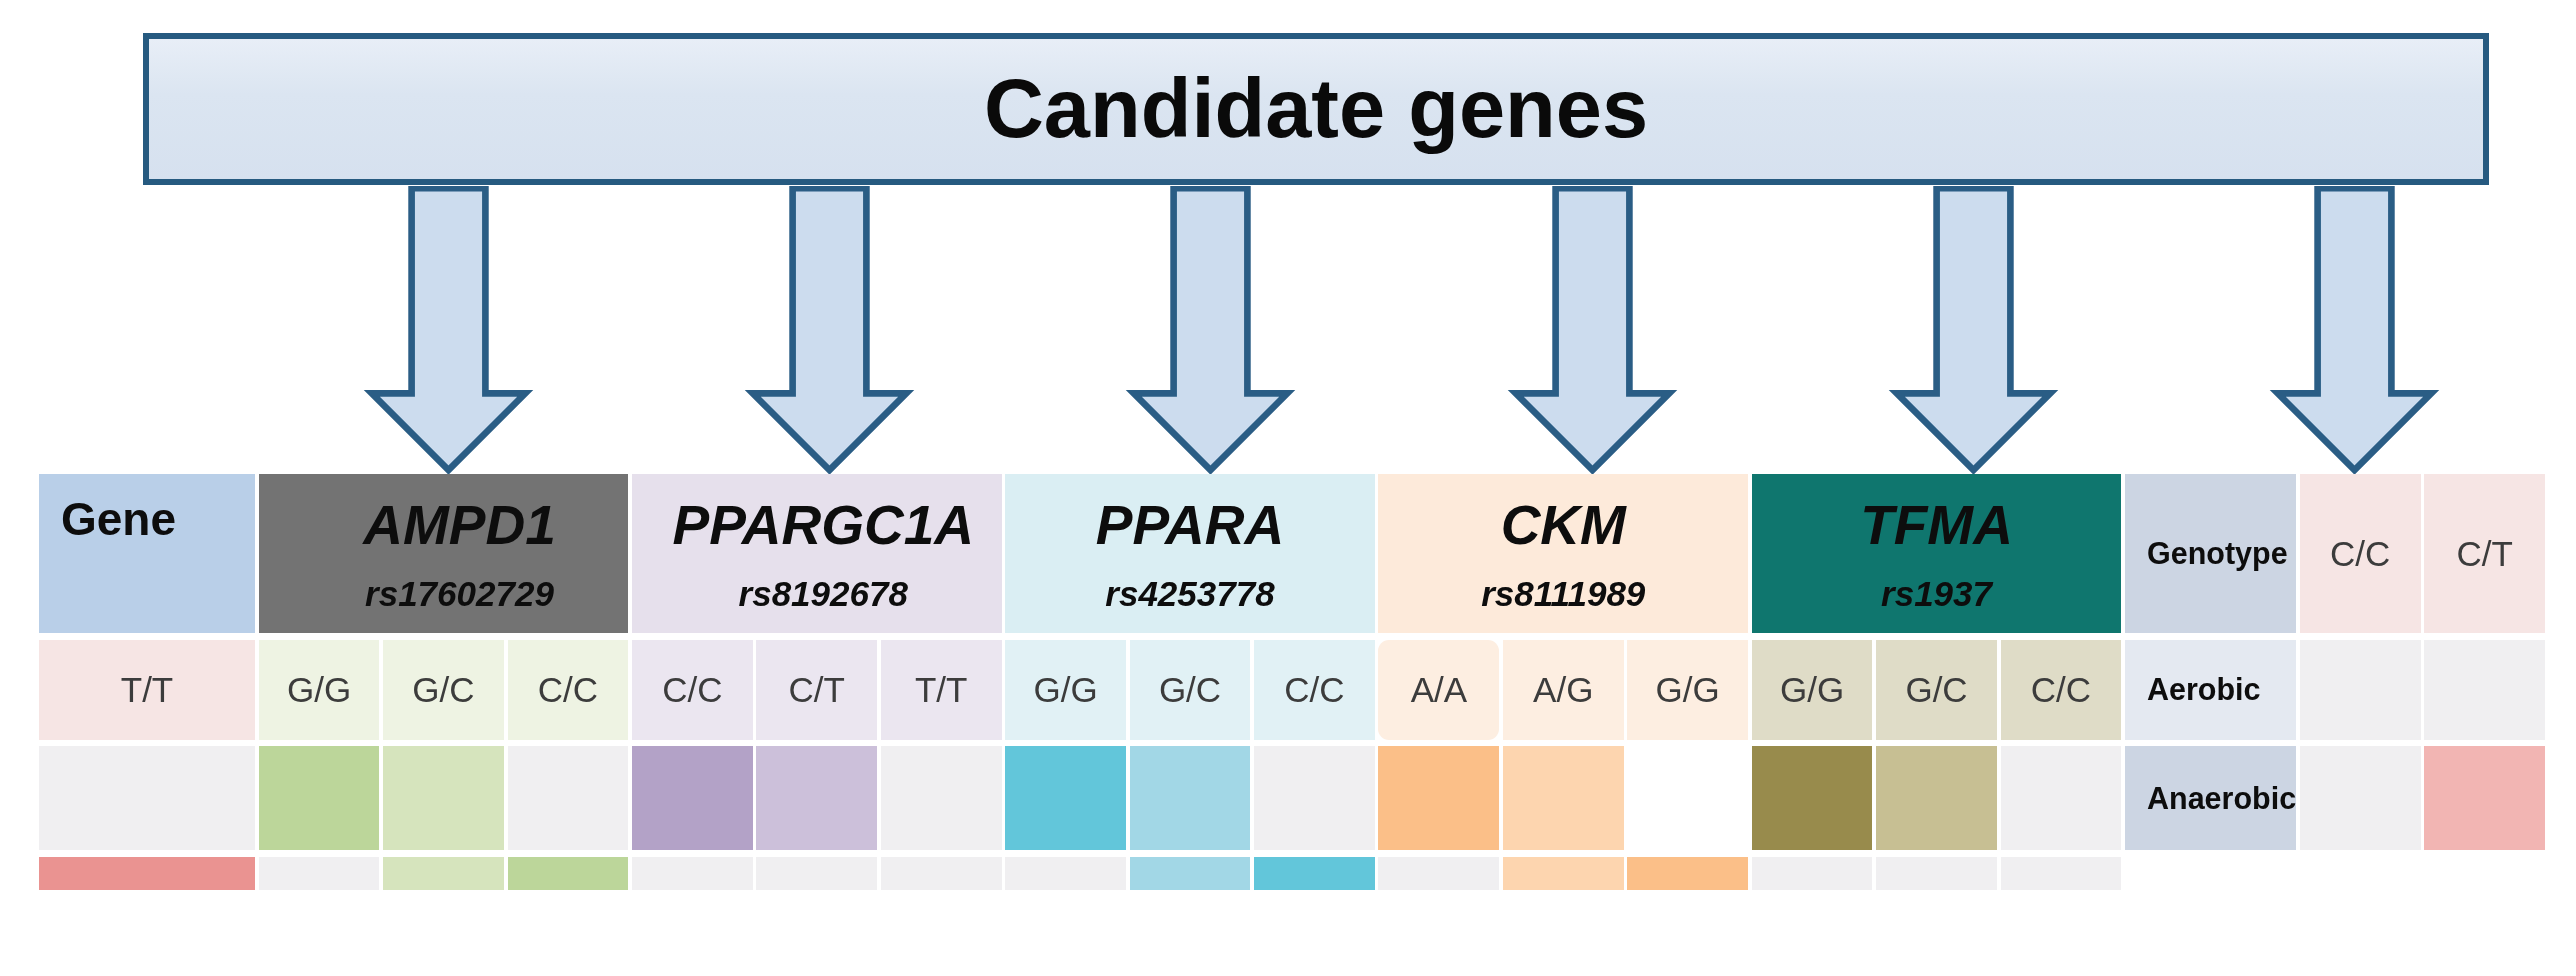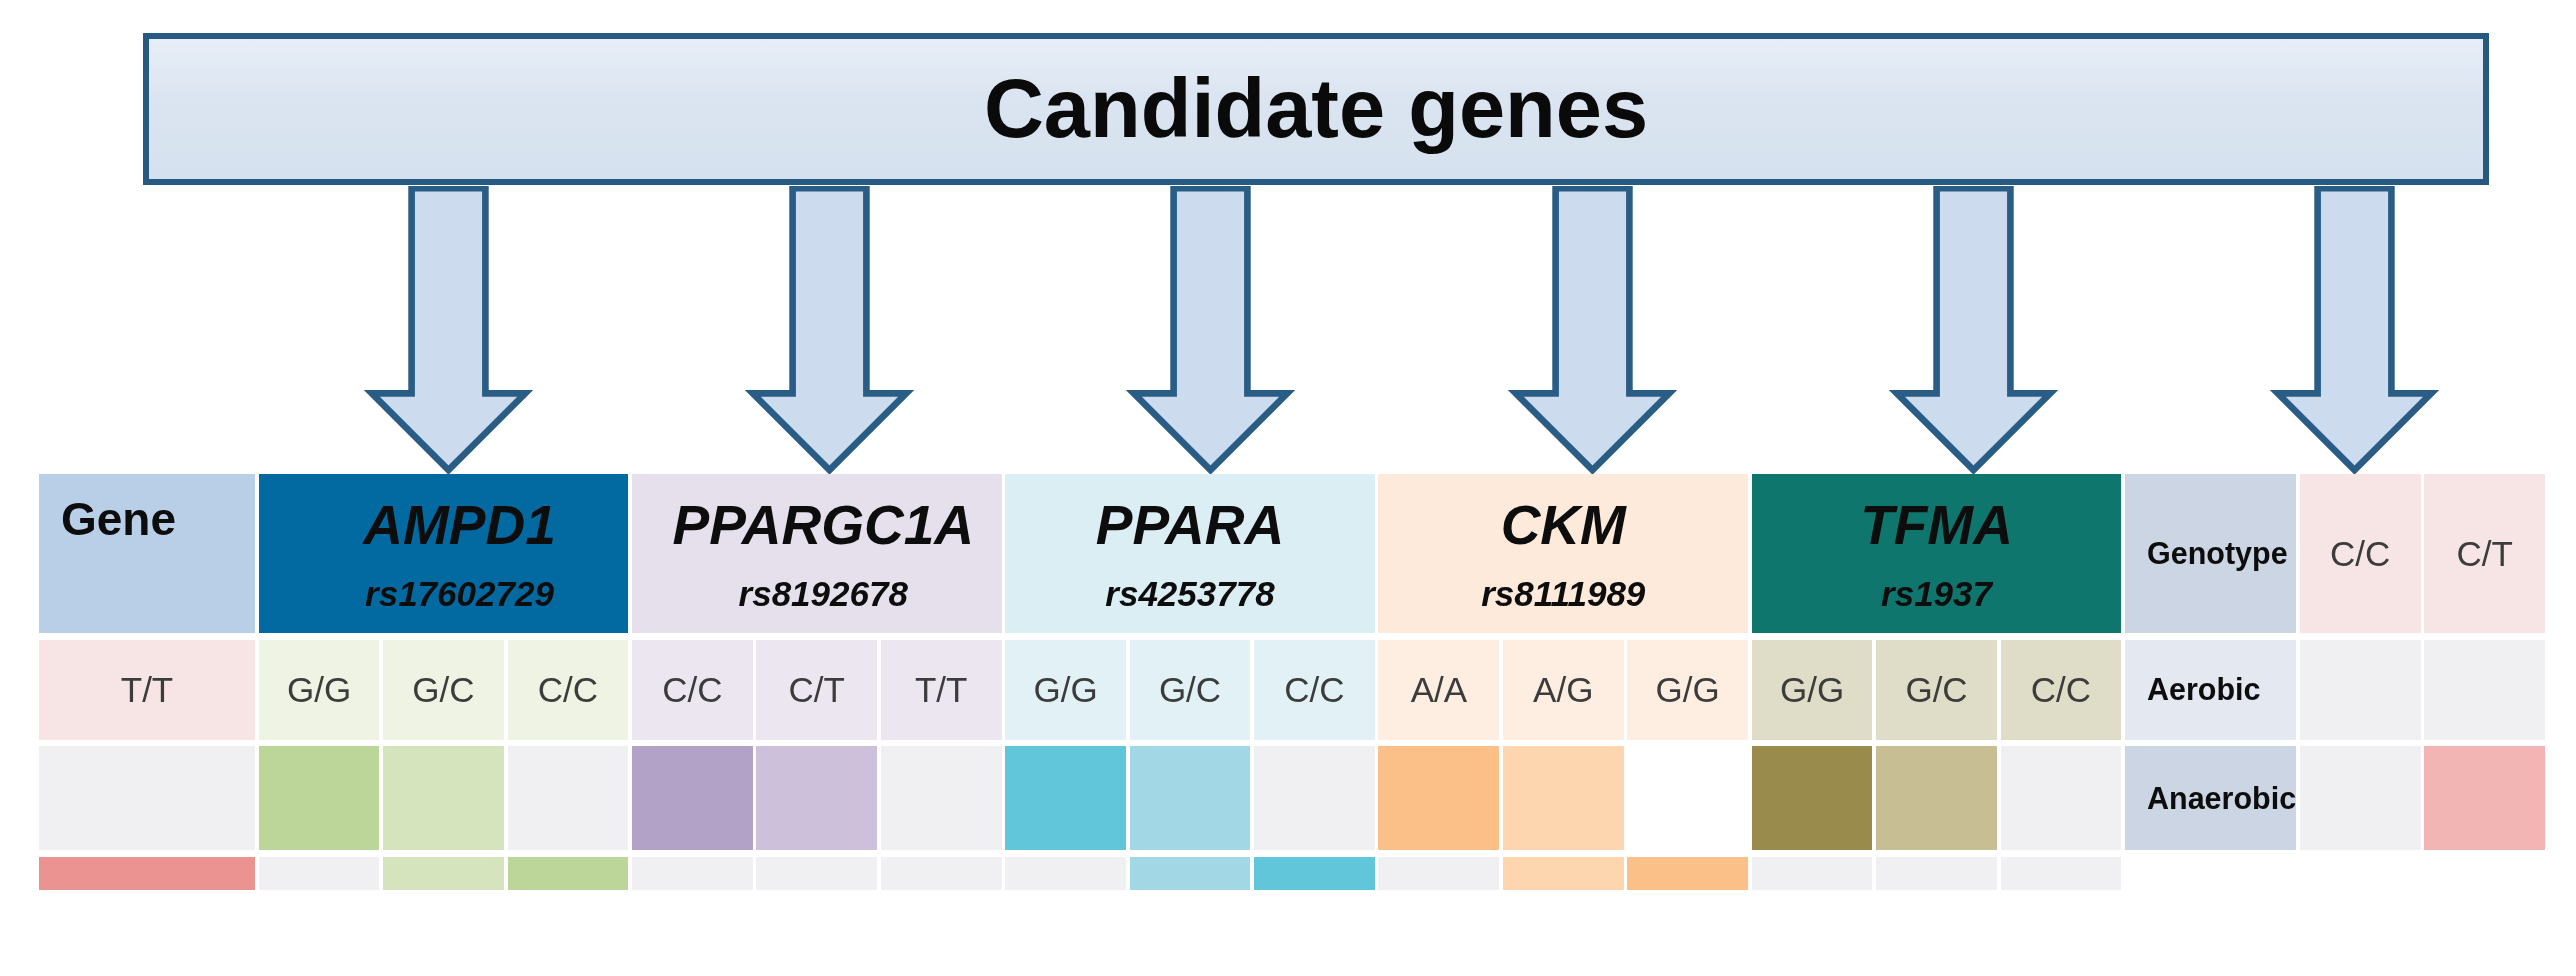--- a/index.html
+++ b/index.html
@@ -144,21 +144,21 @@
         </svg>
       </div>
       <div class="arrow-slot">
         <svg width="175" height="290" viewBox="-6 -3 236 393">
           <polygon points="62,0 162,0 162,278 216,278 112,382 8,278 62,278" fill="#ccdcee" stroke="#2a5d85" stroke-width="9" stroke-linejoin="miter"></polygon>
         </svg>
       </div>
     </div>
   <div class="genetable" id="genetable">
       <div class="label-cell label-gene" style="background: rgb(185, 207, 232);">Gene</div>
-      <div class="gene-header" style="background: #0369a1; padding-left: 32px;">
+      <div class="gene-header" style="background: #737373; padding-left: 32px;">
         <span class="gene-name">AMPD1</span>
         <span class="gene-rs">rs17602729</span>
       </div>
       <div class="gene-header" style="background: rgb(230, 224, 236); padding-left: 13px;">
         <span class="gene-name">PPARGC1A</span>
         <span class="gene-rs">rs8192678</span>
       </div>
       <div class="gene-header" style="background: rgb(218, 238, 243);">
         <span class="gene-name">PPARA</span>
         <span class="gene-rs">rs4253778</span>
@@ -177,21 +177,21 @@
       <div class="cell genotype-cell" style="background: rgb(246, 229, 228);">T/T</div>
       <div class="cell genotype-cell" style="background: rgb(238, 243, 227);">G/G</div>
       <div class="cell genotype-cell" style="background: rgb(238, 243, 227);">G/C</div>
       <div class="cell genotype-cell" style="background: rgb(238, 243, 227);">C/C</div>
       <div class="cell genotype-cell" style="background: rgb(235, 230, 240);">C/C</div>
       <div class="cell genotype-cell" style="background: rgb(235, 230, 240);">C/T</div>
       <div class="cell genotype-cell" style="background: rgb(235, 230, 240);">T/T</div>
       <div class="cell genotype-cell" style="background: rgb(225, 241, 245);">G/G</div>
       <div class="cell genotype-cell" style="background: rgb(225, 241, 245);">G/C</div>
       <div class="cell genotype-cell" style="background: rgb(225, 241, 245);">C/C</div>
-      <div class="cell genotype-cell" style="background: rgb(253, 238, 225);">A/A</div>
+      <div class="cell genotype-cell" style="background: rgb(253, 238, 225); border-radius: 11px;">A/A</div>
       <div class="cell genotype-cell" style="background: rgb(253, 238, 225);">A/G</div>
       <div class="cell genotype-cell" style="background: rgb(253, 238, 225);">G/G</div>
       <div class="cell genotype-cell" style="background: rgb(223, 220, 199);">G/G</div>
       <div class="cell genotype-cell" style="background: rgb(223, 220, 199);">G/C</div>
       <div class="cell genotype-cell" style="background: rgb(223, 220, 199);">C/C</div>
       <div class="label-cell label-small" style="background: rgb(228, 233, 241);">Aerobic</div>
       <div class="cell" style="background: rgb(240, 239, 241);"></div>
       <div class="cell" style="background: rgb(240, 239, 241);"></div>
       <div class="cell" style="background: rgb(240, 239, 241);"></div>
       <div class="cell" style="background: rgb(188, 214, 154);"></div>

